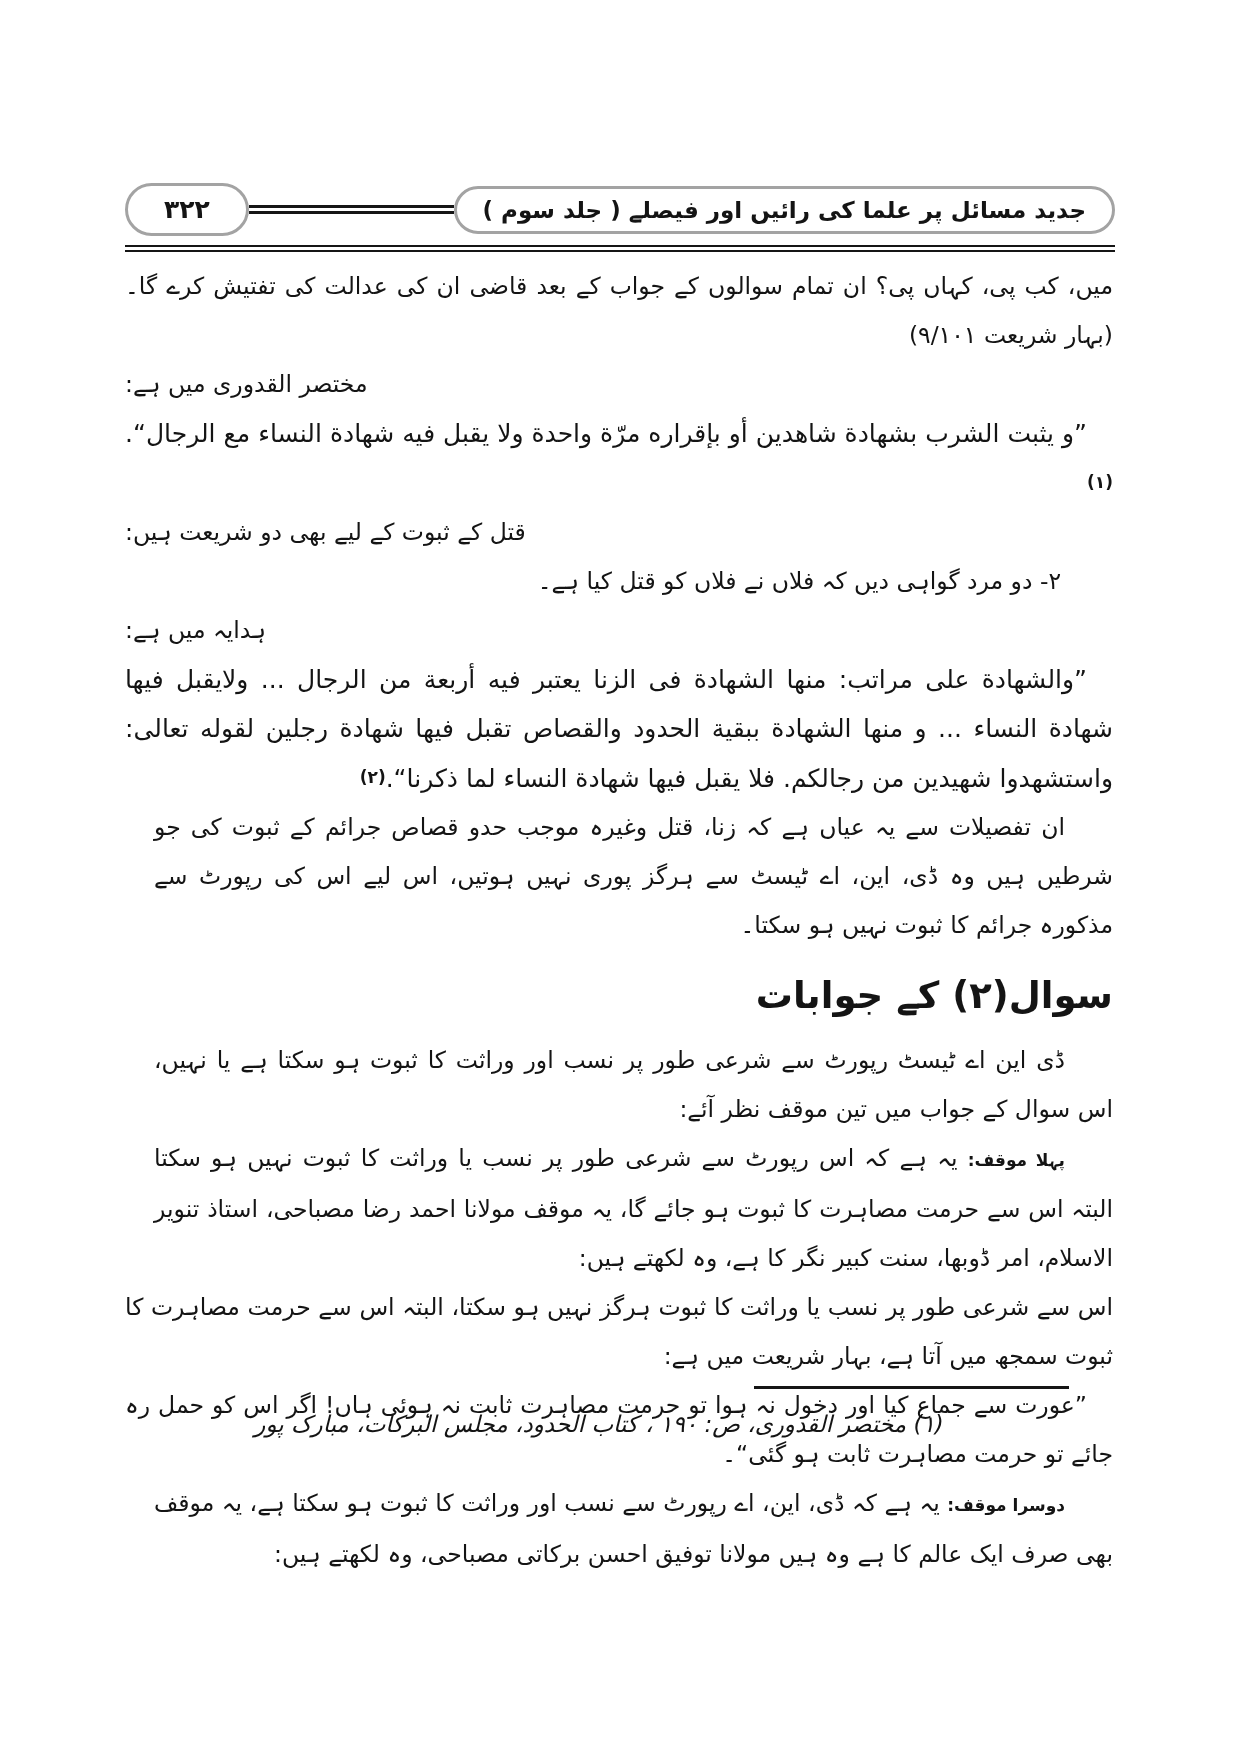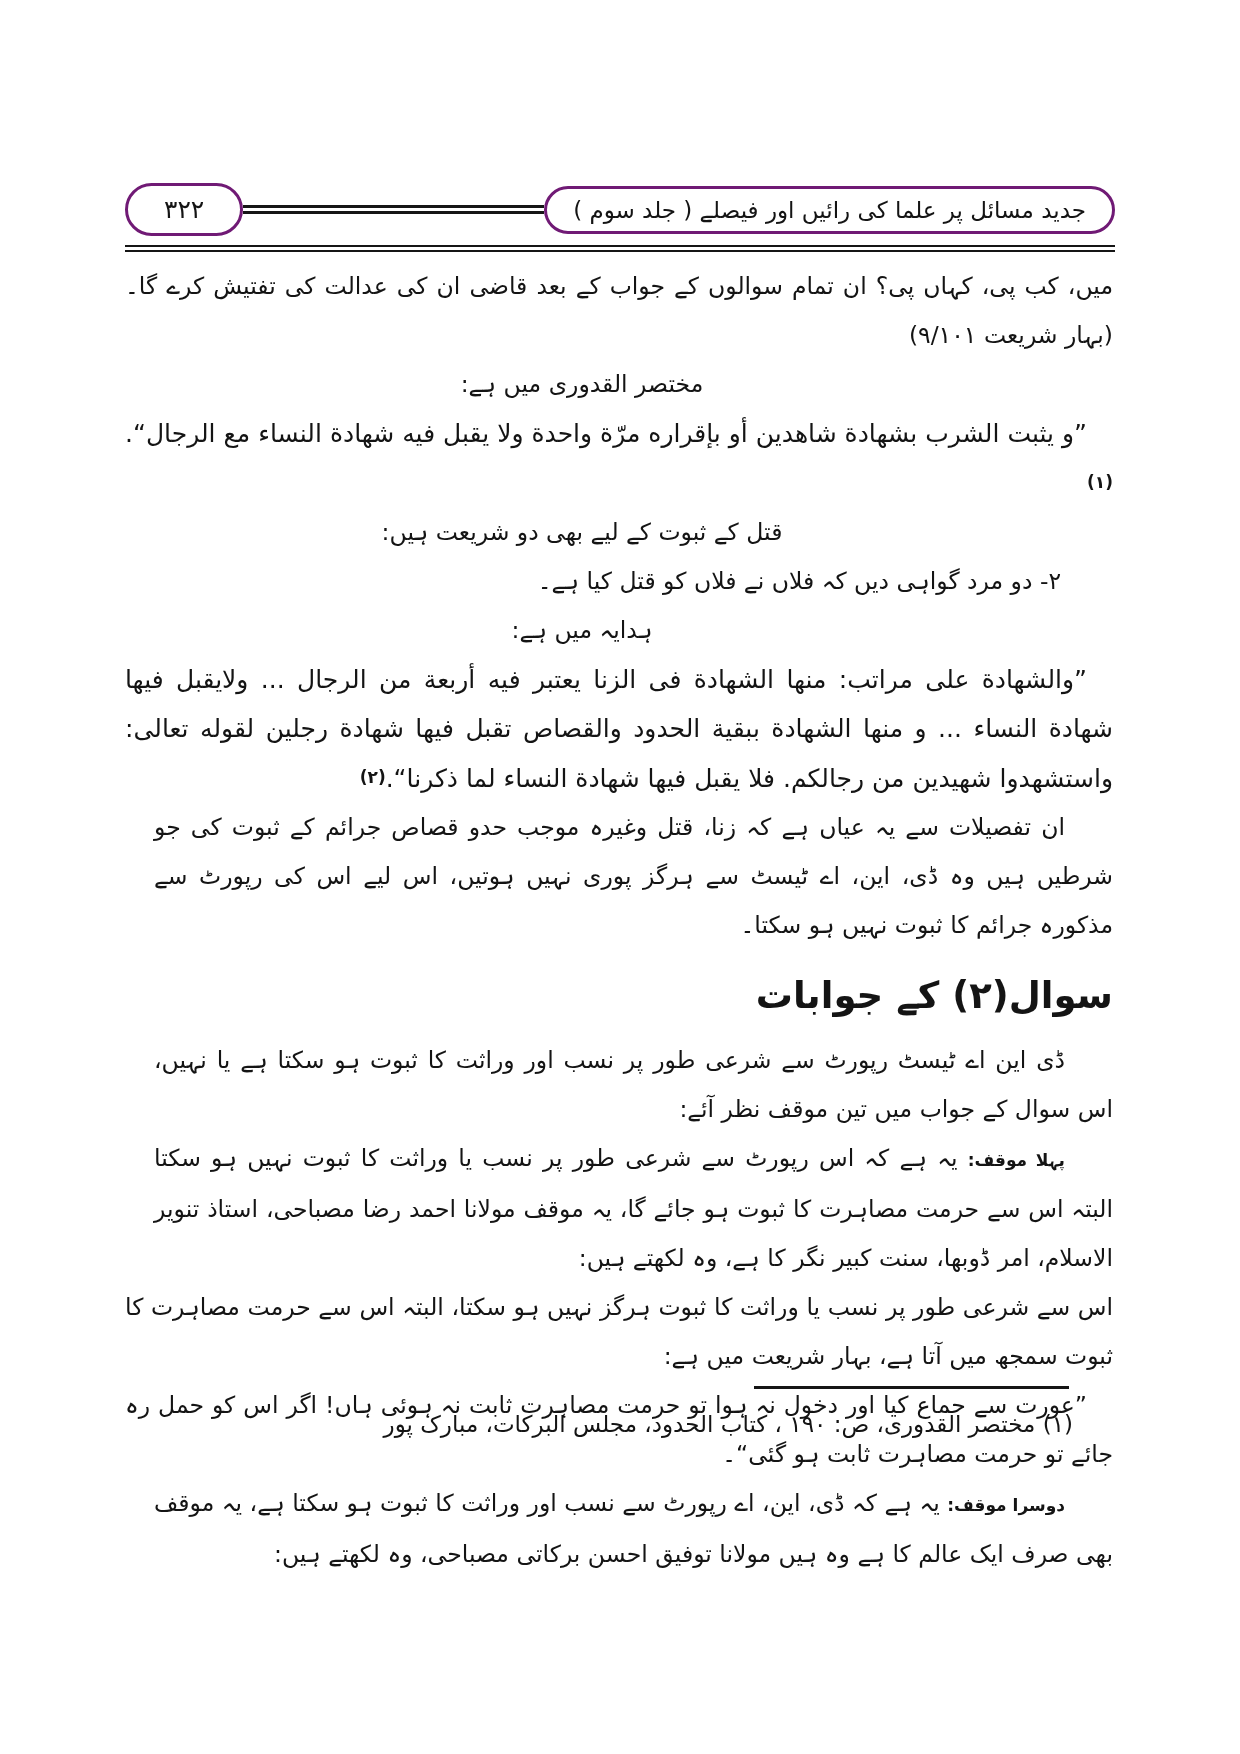--- a/index.html
+++ b/index.html
@@ -9,24 +9,24 @@
     background:#ffffff;
     overflow:hidden;
     font-family:"DejaVu Sans", sans-serif;
     color:#141414;
     direction:rtl;
   }
   
   .page-header { position:absolute; top:183px; right:125px; left:125px; }
   .header-row { display:flex; align-items:center; }
   .cartouche {
-    border:3px solid #701a75;
+    border:3px solid #a3a3a3;
     border-radius:34px;
     white-space:nowrap;
-    font-weight:normal;
+    font-weight:bold;
     background:#fff;
   }
   .title-cartouche { padding:8px 26px; font-size:23px; }
   .page-pill { padding:9px 36px; font-size:25px; letter-spacing:2px; }
   .connector {
     flex:1 1 auto;
     height:3px;
     border-top:3px solid #151515;
     border-bottom:3px solid #151515;
   }
@@ -38,21 +38,21 @@
   }
   
   .page-body {
     position:absolute; top:262px; right:127px; left:125px;
     font-size:23.5px; line-height:49px;
   }
   .para { margin:0; text-align:justify; }
   .flush { text-indent:0; }
   .indent { text-indent:48px;margin-left:29px; }
   .indent-sm { text-indent:26px; }
-  .lead-line { text-indent:74px; text-align:center; }
+  .lead-line { text-indent:74px; text-align:left; }
   .arabic { font-size:25px; }
   .fn-ref { font-size:17px; font-weight:bold; vertical-align:4px; }
   .heading {
     margin:16px 0 10px;
     text-align:right;
     font-size:37px;
     font-weight:bold;
     line-height:60px;
   }
   .two-col {
@@ -66,21 +66,21 @@
   
   .footnotes {
     position:absolute; top:1386px; right:127px; left:125px;
     font-size:23px; line-height:47px;
   }
   .fn-sep {
     width:315px; height:0;
     border-top:3px solid #151515;
     margin:0 44px 12px auto;
   }
-  .fn { margin:0; text-align:right; padding-right:40px; }
+  .fn { margin:0; text-align:center; padding-right:40px;font-style:italic; }
 </style>
 </head>
 <body>
 
 <div class="page">
 
   <header class="page-header">
     <div class="header-row">
       <div class="cartouche title-cartouche">
         <span>جدید مسائل پر علما کی رائیں اور فیصلے ( جلد سوم )</span>

